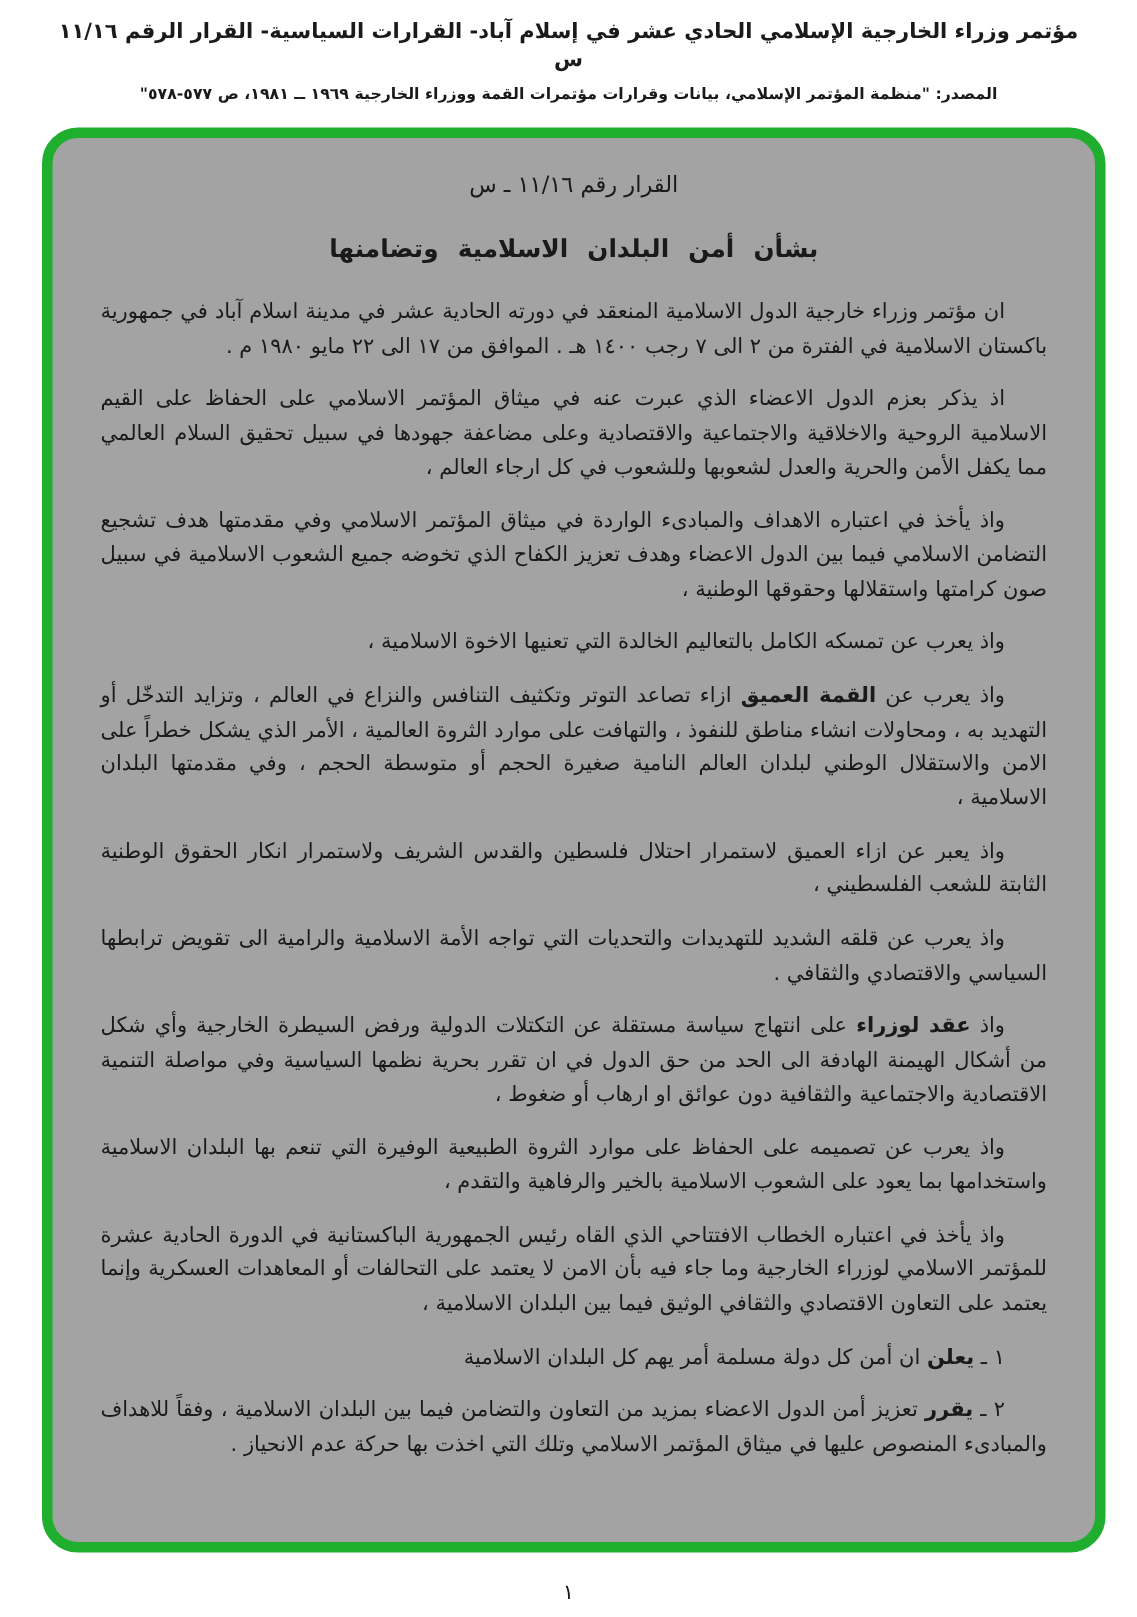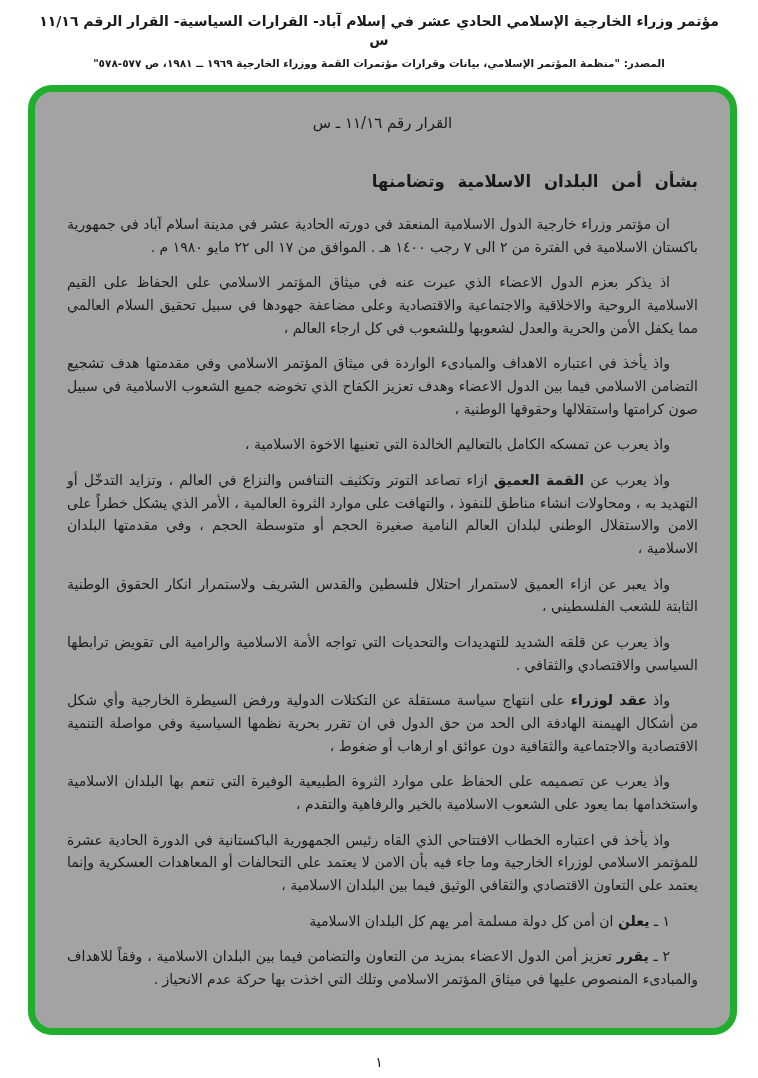--- a/index.html
+++ b/index.html
@@ -45,23 +45,24 @@
     padding: 18px 32px 8px 32px;
     overflow: hidden;
     background: #a3a3a3;
   }
   .doc-title {
     text-align: center;
     font-size: 15px;
     margin-top: 4px;
   }
   .doc-subject {
+    text-align: center;
     font-weight: bold;
     font-size: 16.5px;
-    margin-top: 40px;
+    margin-top: 24px;
     word-spacing: 7px;
   }
   .doc-body {
     margin-top: 22px;
   }
   .para {
     font-size: 14px;
     line-height: 1.62;
     text-align: justify;
     text-indent: 28px;

